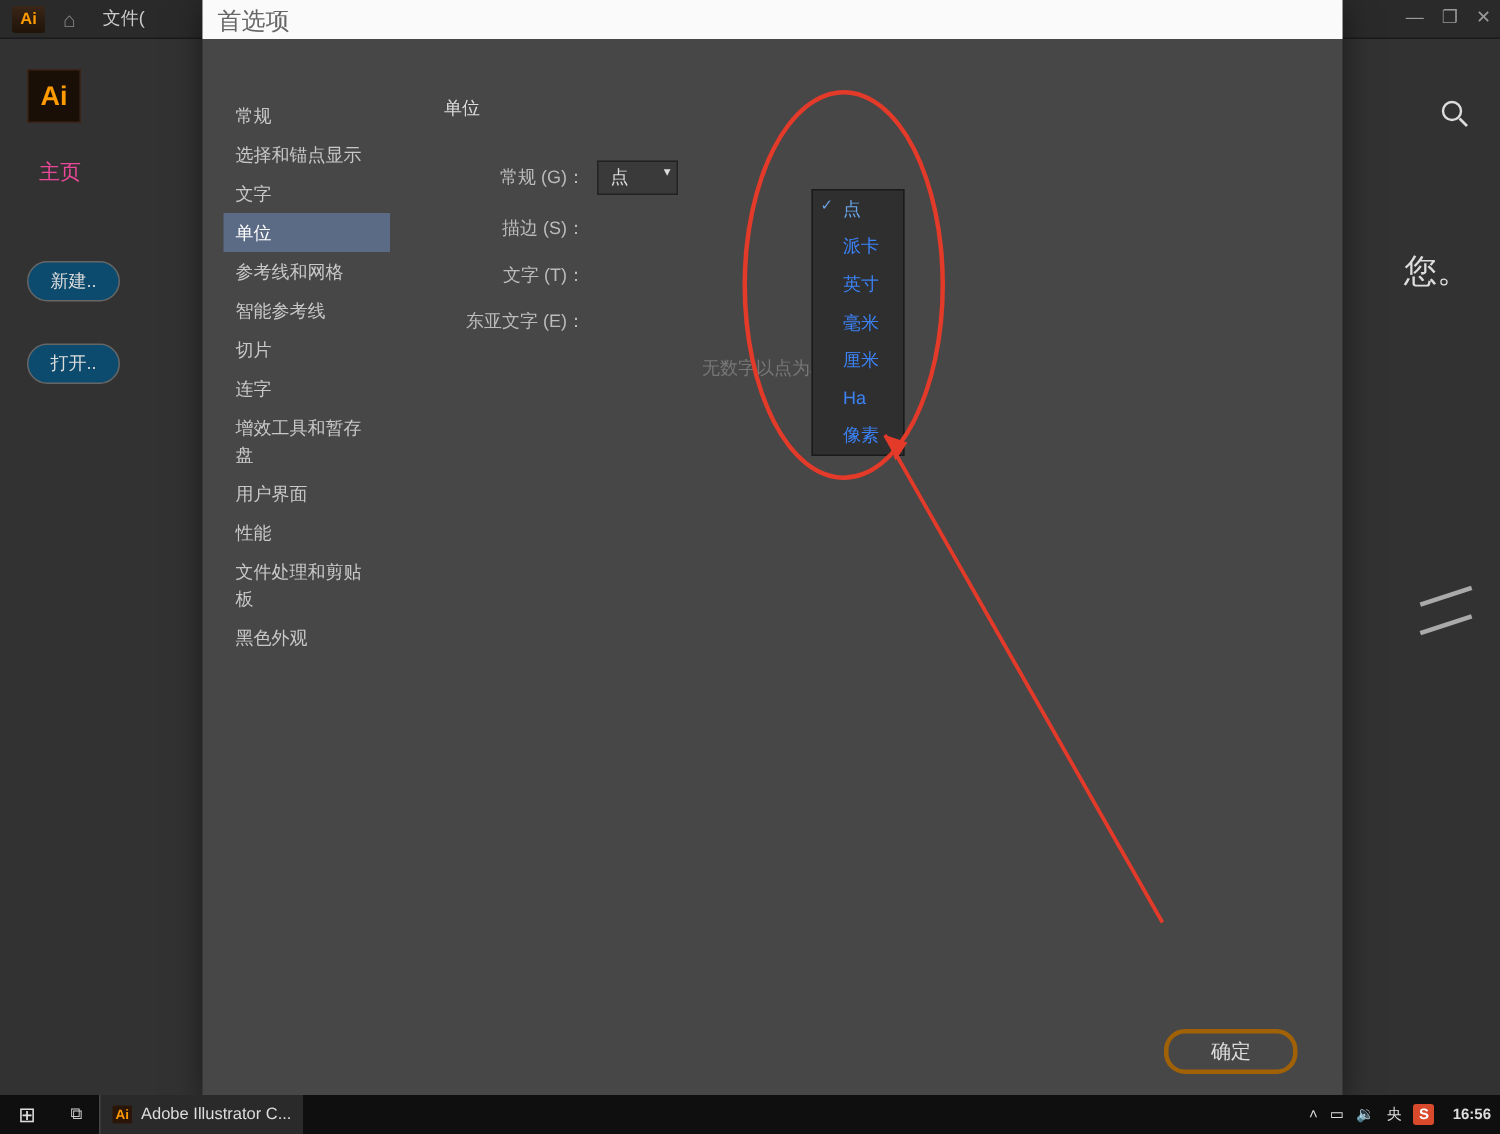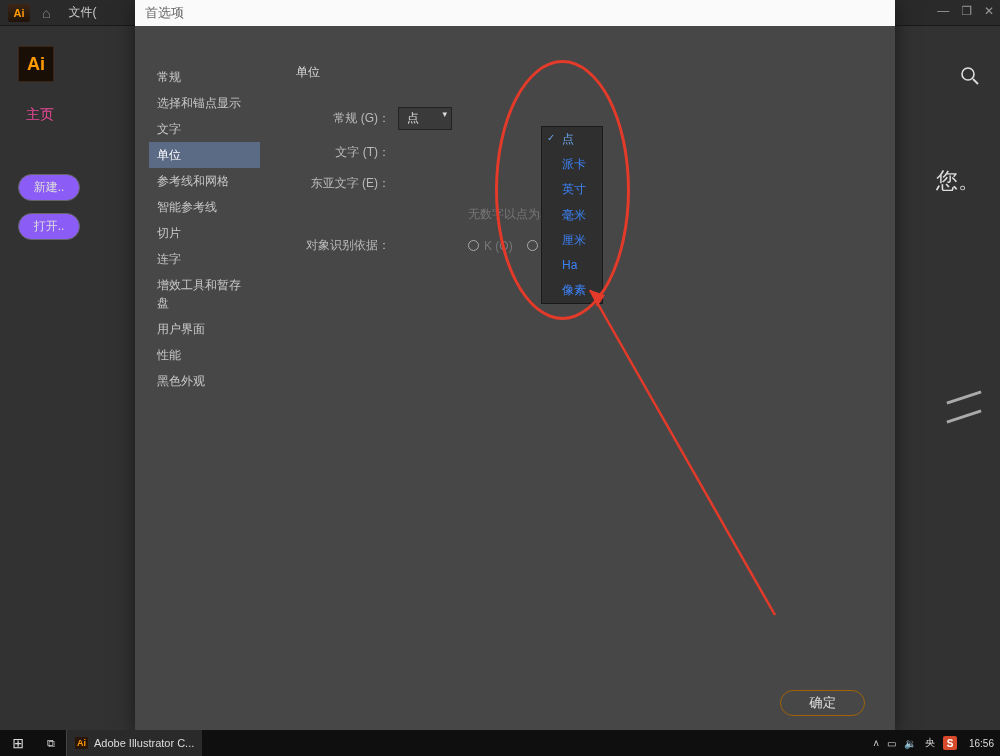--- a/index.html
+++ b/index.html
@@ -67,26 +67,26 @@
       font-weight: bold;
       font-size: 18px;
       display: flex;
       align-items: center;
       justify-content: center;
       margin-bottom: 24px;
     }
     .home-label { color: #ec4899; font-size: 14px; margin-bottom: 50px; margin-left: 8px; }
     .pill-btn {
       display: block;
-      background: #8b5cf6;
+      background: #0c4a6e;
       border: 1px solid #666;
       border-radius: 14px;
       color: #ddd;
       padding: 4px 14px;
-      margin-bottom: 12px;
+      margin-bottom: 28px;
       width: 62px;
       text-align: center;
       font-size: 12px;
       cursor: pointer;
     }
     
     
     .right-panel {
       position: absolute;
       right: 0;
@@ -130,21 +130,21 @@
       width: 760px;
       height: 730px;
       background: #474747;
       box-shadow: 0 4px 20px rgba(0,0,0,.5);
     }
     .dialog-titlebar {
       background: #fafafa;
       height: 26px;
       padding: 4px 10px;
       color: #666;
-      font-size: 13px;
+      font-size: 16px;
     }
     .dialog-body {
       display: flex;
       height: calc(100% - 26px);
     }
     
     
     .cat-list {
       width: 125px;
       padding: 38px 0 0 14px;
@@ -227,21 +227,21 @@
     }
     
     
     .dialog-footer {
       position: absolute;
       bottom: 14px;
       right: 30px;
     }
     .ok-btn {
       background: transparent;
-      border: 1px solid #a16207;
+      border: 3px solid #a16207;
       border-radius: 14px;
       color: #ddd;
       padding: 3px 28px;
       cursor: pointer;
     }
     
     
     .annot-ellipse {
       position: absolute;
       left: 360px;
@@ -297,21 +297,21 @@
     }
     .tray {
       position: absolute;
       right: 6px;
       display: flex;
       align-items: center;
       gap: 8px;
     }
     .tray span { font-size: 10px; }
     .sogou { background: #d84a2b; color:#fff; width:14px; height:14px; display:flex;align-items:center;justify-content:center;border-radius:2px;font-size:10px;font-weight:bold;}
-    .clock { font-size: 11px; margin-left: 4px;}
+    .clock { font-size: 11px; margin-left: 4px; font-weight: bold;}
   </style>
 </head>
 <body>
 
 <div class="app-bar">
   <div class="app-logo">Ai</div>
   <span class="home-icon">⌂</span>
   <span class="menu-item">文件(</span>
   <div class="window-controls">
     <span>—</span>
@@ -349,50 +349,43 @@
         <div class="cat-item">选择和锚点显示</div>
         <div class="cat-item">文字</div>
         <div class="cat-item selected">单位</div>
         <div class="cat-item">参考线和网格</div>
         <div class="cat-item">智能参考线</div>
         <div class="cat-item">切片</div>
         <div class="cat-item">连字</div>
         <div class="cat-item">增效工具和暂存盘</div>
         <div class="cat-item">用户界面</div>
         <div class="cat-item">性能</div>
+        <div class="cat-item">文件处理和剪贴板</div>
         <div class="cat-item">黑色外观</div>
       </div>
 
     <div class="content">
       <div class="section-title">单位</div>
 
       <div class="form-row">
         <div class="form-label">常规 (G)：</div>
         <div class="combo">点</div>
       </div>
       <div class="form-row">
+        <div class="form-label">描边 (S)：</div>
+      </div>
+      <div class="form-row">
         <div class="form-label">文字 (T)：</div>
       </div>
       <div class="form-row">
         <div class="form-label">东亚文字 (E)：</div>
       </div>
       <div class="form-row">
         <div class="form-label"></div>
         <div class="muted" style="margin-left:70px">无数字以点为单位 (W)</div>
-      </div>
-      <div class="form-row" style="margin-top:10px">
-        <div class="form-label">对象识别依据：</div>
-        <div class="radio" style="margin-left:70px">
-          <div class="radio-circle"></div>
-          <span class="muted">K (O)</span>
-        </div>
-        <div class="radio" style="margin-left:14px">
-          <div class="radio-circle"></div>
-          <span>XML ID(X)</span>
-        </div>
       </div>
 
       <div class="dialog-footer">
         <button class="ok-btn">确定</button>
       </div>
     </div>
   </div>
 
   <div class="dropdown" id="dropdown">
       <div class="dropdown-item selected">点</div>

